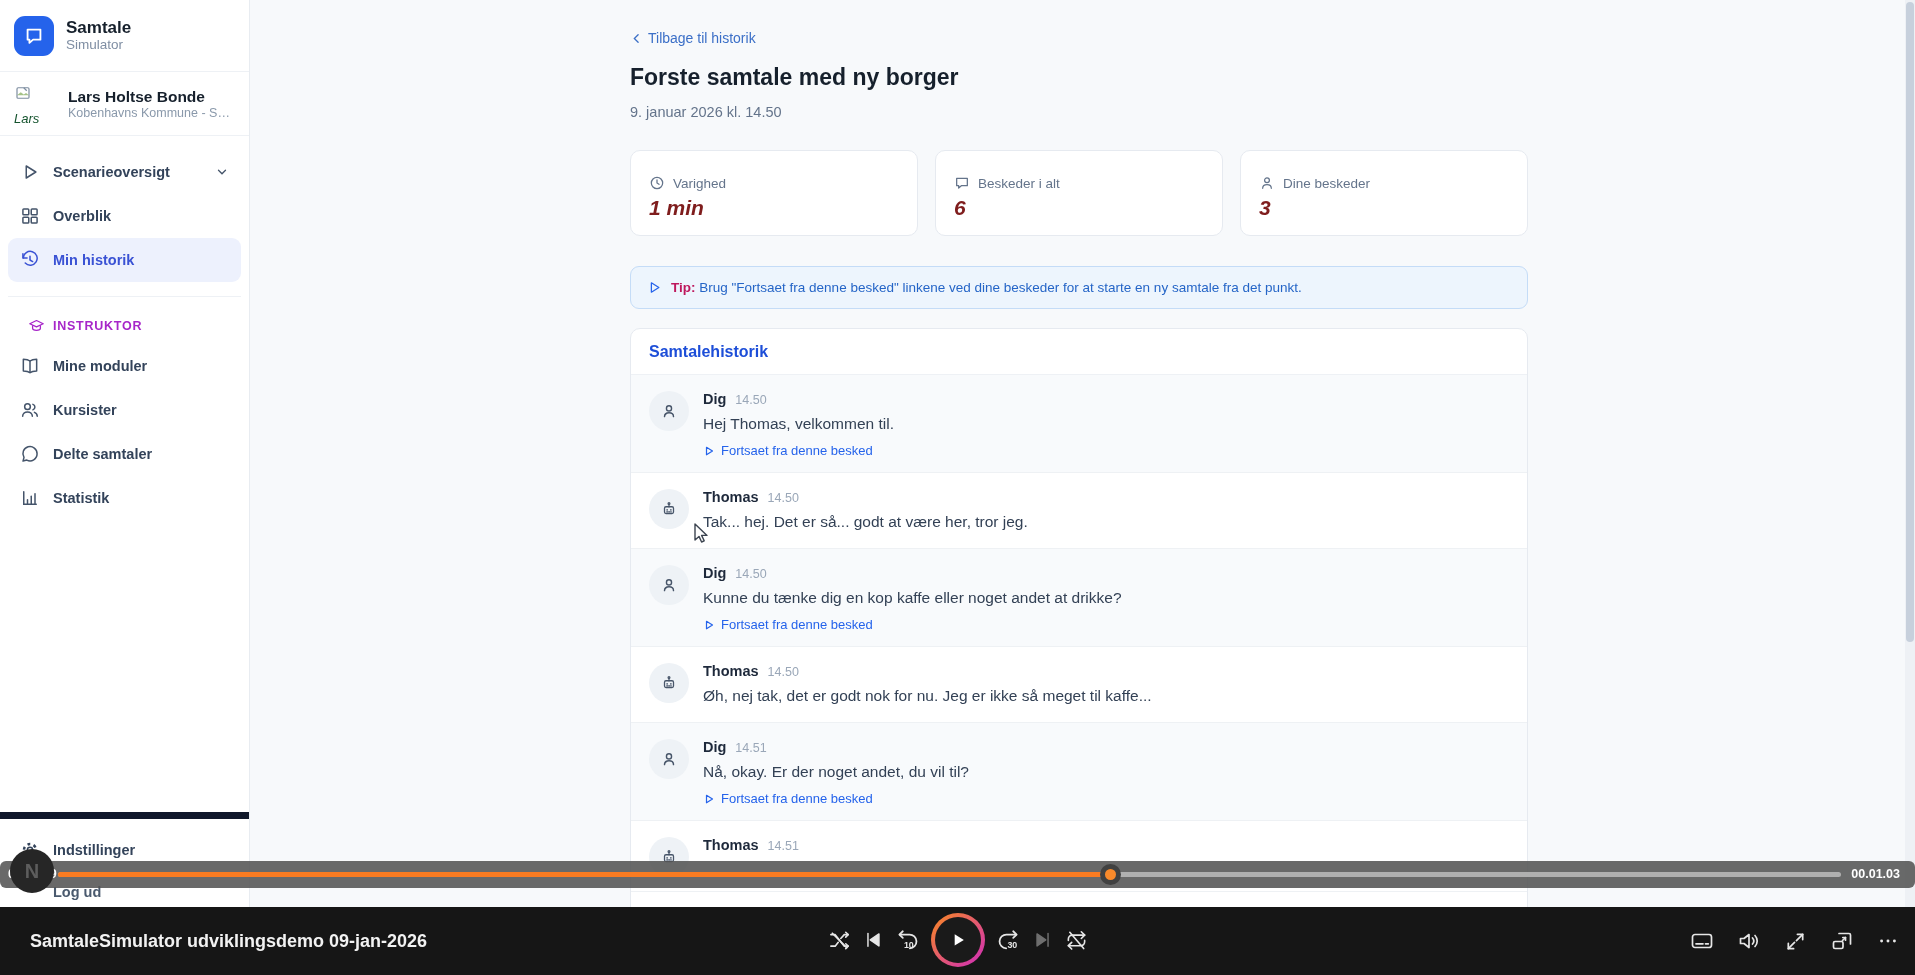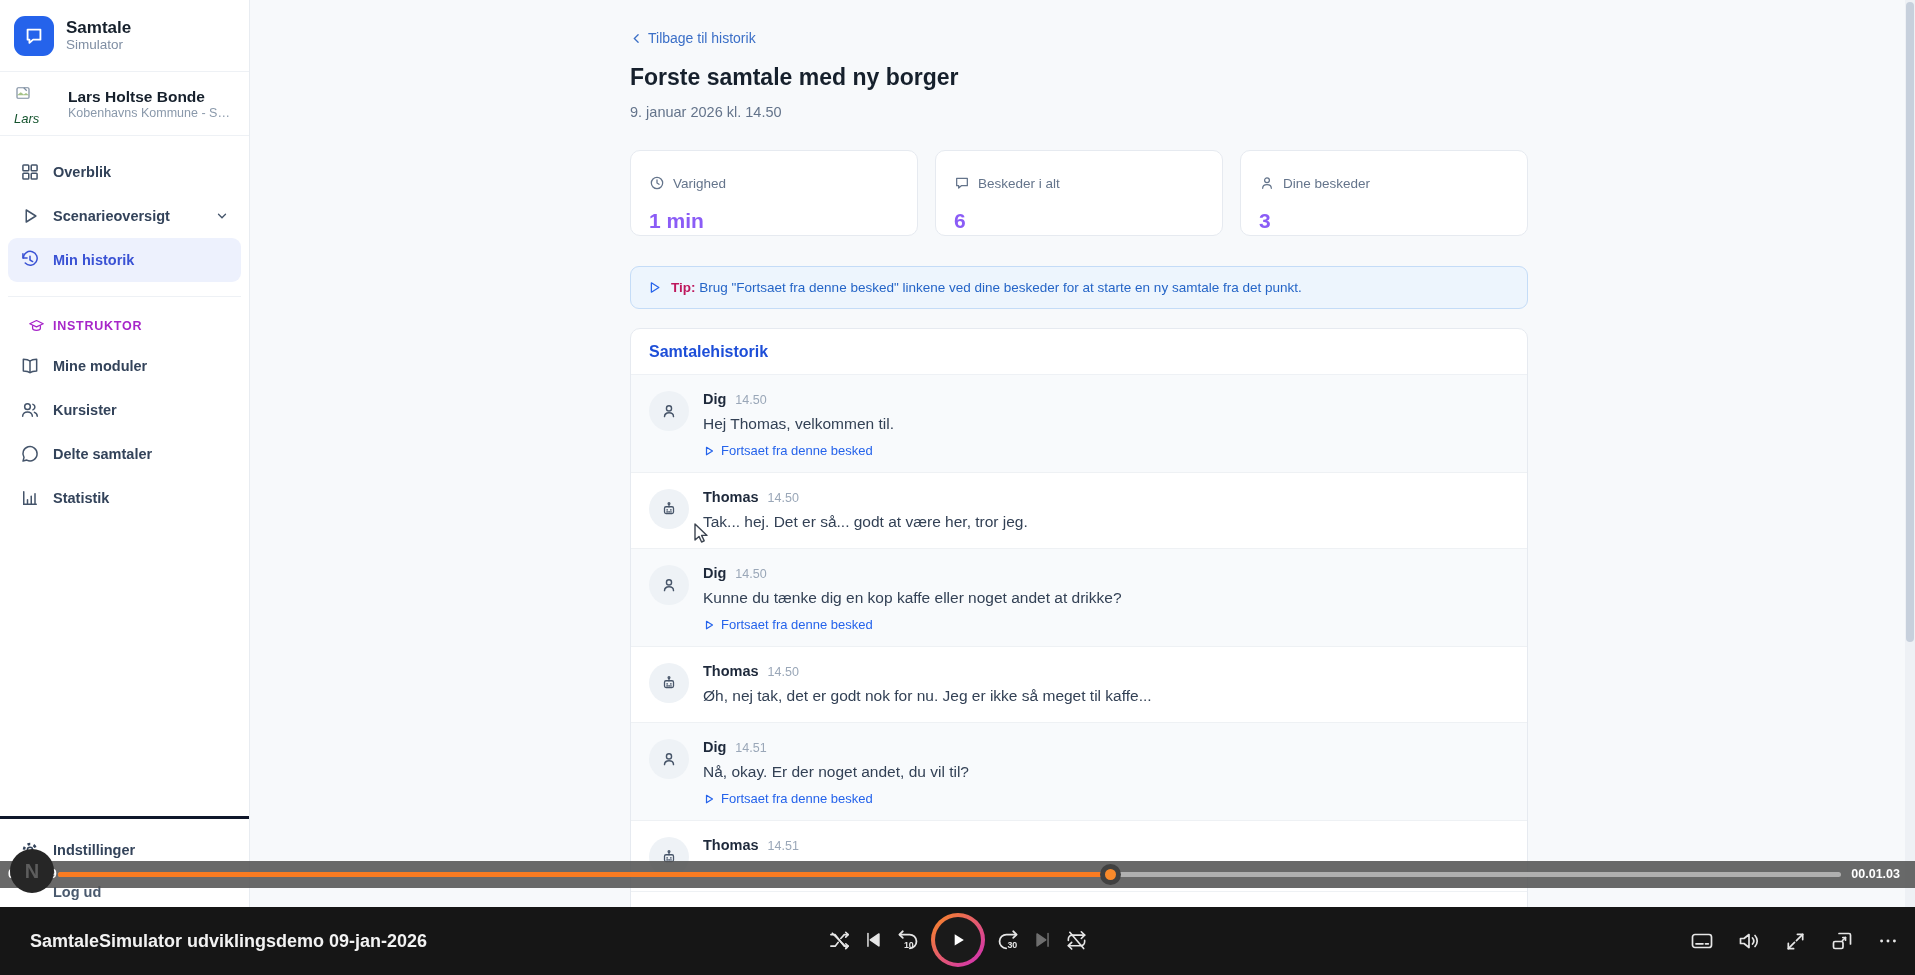--- a/index.html
+++ b/index.html
@@ -19,36 +19,36 @@
   .profile-name { font-size:15.5px; font-weight:700; color:#16202c; line-height:1.25; }
   .profile-org { font-size:12.5px; color:#8a99ab; white-space:nowrap; overflow:hidden; text-overflow:ellipsis; max-width:168px; }
   .nav { padding:14px 8px 0 8px; }
   .nav-item { display:flex; align-items:center; gap:13px; height:44px; padding:0 12px; border-radius:9px; font-size:14.5px; font-weight:600; color:#33435a; cursor:pointer; position:relative; }
   .nav-item .chev { margin-left:auto; color:#5c6c80; }
   .nav-item.active { background:#edf1fd; color:#3a52d4; }
   .nav-item.active svg { color:#3a52d4; }
   .nav-item svg { color:#44546a; }
   .nav-divider { height:1px; background:#eef1f5; margin:14px 0; }
   .section-label { display:flex; align-items:center; gap:8px; padding:6px 20px 10px 20px; font-size:12.5px; font-weight:700; letter-spacing:.06em; color:#a726c9; }
-  .sidebar-footer { position:absolute; left:0; bottom:62px; width:100%; border-top:3px solid #0f172a; padding:10px 8px 0 8px; background:#fff; }
+  .sidebar-footer { position:absolute; left:0; bottom:62px; width:100%; border-top:7px solid #0f172a; padding:10px 8px 0 8px; background:#fff; }
   .footer-item { display:flex; align-items:center; gap:13px; height:42px; padding:0 12px; font-size:14.5px; font-weight:600; color:#33435a; cursor:pointer; }
   .footer-item.logout { color:#4a5a6e; }
 
   
   .main { position:absolute; left:250px; top:0; right:10px; bottom:0; background:#f7f9fb; }
   .content { position:absolute; left:380px; width:898px; top:0; }
   .back-link { position:absolute; top:30px; left:0; display:flex; align-items:center; gap:5px; color:#3b6fc7; font-size:14px; cursor:pointer; }
   .page-title { position:absolute; top:64px; left:0; font-size:23px; font-weight:700; color:#16202c; }
   .page-date { position:absolute; top:104px; left:0; font-size:14.5px; color:#64748b; }
 
   .stats-row { position:absolute; top:150px; left:0; width:898px; display:flex; gap:17px; }
   .stat-card { width:288px; height:86px; background:#fff; border:1px solid #e6eaf0; border-radius:10px; padding:24px 18px; }
   .stat-label { display:flex; align-items:center; gap:8px; font-size:13.5px; color:#64748b; }
   .stat-label svg { color:#64748b; }
-  .stat-value { margin-top:18px; font-size:21px; font-weight:700; color:#8b5cf6; }
+  .stat-value { margin-top:5px; font-size:21px; font-weight:700; color:#7f1d1d;font-style:italic; }
 
   .tip-banner { position:absolute; top:266px; left:0; width:898px; height:43px; background:#edf5fd; border:1px solid #c4dcf7; border-radius:9px; display:flex; align-items:center; gap:9px; padding:0 16px; font-size:13.5px; color:#2565c7; }
   .tip-banner b { color:#be185d; font-weight:700; }
   .tip-banner svg { color:#2563eb; flex:0 0 auto; }
 
   .history-panel { position:absolute; top:328px; left:0; width:898px; height:600px; background:#fff; border:1px solid #e6eaf0; border-radius:10px 10px 0 0; overflow:hidden; }
   .history-header { height:46px; display:flex; align-items:center; padding:0 18px; border-bottom:1px solid #eef1f5; font-size:16px; font-weight:700; color:#1d4ed8; }
   .msg { display:flex; gap:14px; padding:16px 18px 14px 18px; border-bottom:1px solid #eef1f4; background:#fff; }
   .msg.you { background:#f8fafc; }
   .msg-avatar { width:40px; height:40px; border-radius:50%; background:#eef2f6; display:flex; align-items:center; justify-content:center; color:#475569; flex:0 0 auto; }
@@ -57,21 +57,21 @@
   .msg-time { font-size:12.5px; color:#9aa7b8; }
   .msg-text { margin-top:6px; font-size:15.5px; color:#334155; line-height:1.45; min-height:8px; }
   .msg-link { margin-top:8px; display:flex; align-items:center; gap:6px; font-size:13px; color:#2563eb; cursor:pointer; }
   .msg-link svg { color:#2563eb; }
 
   
   .scrollbar { position:absolute; right:0; top:0; width:10px; height:907px; background:#eef1f5; z-index:2; }
   .scrollbar .thumb { position:absolute; left:1px; top:2px; width:8px; height:640px; background:#c7d0dc; border-radius:4px; }
 
   
-  .seek-strip { position:absolute; left:0; top:861px; width:1915px; height:27px; background:rgba(84,84,84,.88); z-index:5; }
+  .seek-strip { position:absolute; left:0; top:861px; width:1915px; height:27px; background:rgba(84,84,84,.88); z-index:5;border-radius:6px; }
   .seek-elapsed { position:absolute; left:8px; top:6px; font-size:12.5px; font-weight:700; color:#fff; }
   .seek-remaining { position:absolute; right:15px; top:6px; font-size:12.5px; font-weight:700; color:#fff; }
   .seek-track { position:absolute; left:58px; top:11px; width:1783px; height:5px; background:#b0b0b0; border-radius:3px; }
   .seek-fill { position:absolute; left:0; top:0; height:5px; background:#f97b21; border-radius:3px; }
   .seek-knob { position:absolute; top:-8px; width:21px; height:21px; border-radius:50%; background:#414141; display:flex; align-items:center; justify-content:center; transform:translateX(-10px); }
   .seek-knob .dot { width:11px; height:11px; border-radius:50%; background:#f98a2b; }
   .presenter-bubble { position:absolute; left:10px; top:849px; width:44px; height:44px; border-radius:50%; background:#262626; color:#5d5d5d; display:flex; align-items:center; justify-content:center; font-size:20px; font-weight:700; z-index:6; }
 
   .player-bar { position:absolute; left:0; top:907px; width:1915px; height:68px; background:#161616; z-index:7; display:flex; align-items:center; }
   .player-title { position:absolute; left:30px; top:50%; transform:translateY(-50%); color:#f2f2f2; font-size:18px; font-weight:700; }
@@ -119,41 +119,41 @@
     </div>
     <div style="min-width:0;">
       <div class="profile-name">Lars Holtse Bonde</div>
       <div class="profile-org">Kobenhavns Kommune - Socia...</div>
     </div>
   </div>
 
   <nav class="nav">
     <div class="nav-item">
       <span>
+        <svg width="20" height="20" viewBox="0 0 24 24" fill="none" stroke="currentColor" stroke-width="1.8" stroke-linejoin="round">
+            <path d="M7.5 4.8 19 12 7.5 19.2z"></path>
+          </svg>
+      </span>
+      <span>Scenarieoversigt</span>
+      <span class="chev">
+        <svg width="14" height="14" viewBox="0 0 24 24" fill="none" stroke="currentColor" stroke-width="2.2" stroke-linecap="round">
+            <path d="M6 9l6 6 6-6"></path>
+          </svg>
+      </span>
+    </div>
+    <div class="nav-item">
+      <span>
         <svg width="20" height="20" viewBox="0 0 24 24" fill="none" stroke="currentColor" stroke-width="1.8">
             <rect x="3.5" y="3.5" width="7" height="7" rx="1"></rect>
             <rect x="13.5" y="3.5" width="7" height="7" rx="1"></rect>
             <rect x="3.5" y="13.5" width="7" height="7" rx="1"></rect>
             <rect x="13.5" y="13.5" width="7" height="7" rx="1"></rect>
           </svg>
       </span>
       <span>Overblik</span>
-    </div>
-    <div class="nav-item">
-      <span>
-        <svg width="20" height="20" viewBox="0 0 24 24" fill="none" stroke="currentColor" stroke-width="1.8" stroke-linejoin="round">
-            <path d="M7.5 4.8 19 12 7.5 19.2z"></path>
-          </svg>
-      </span>
-      <span>Scenarieoversigt</span>
-      <span class="chev">
-        <svg width="14" height="14" viewBox="0 0 24 24" fill="none" stroke="currentColor" stroke-width="2.2" stroke-linecap="round">
-            <path d="M6 9l6 6 6-6"></path>
-          </svg>
-      </span>
     </div>
     <div class="nav-item active">
       <span>
         <svg width="20" height="20" viewBox="0 0 24 24" fill="none" stroke="currentColor" stroke-width="1.8" stroke-linecap="round" stroke-linejoin="round">
             <path d="M3.5 4.5v5h5"></path>
             <path d="M4 9.5a8.3 8.3 0 1 1 2.3 6.2"></path>
             <path d="M12 7.5V12l3.2 1.9"></path>
           </svg>
       </span>
       <span>Min historik</span>

